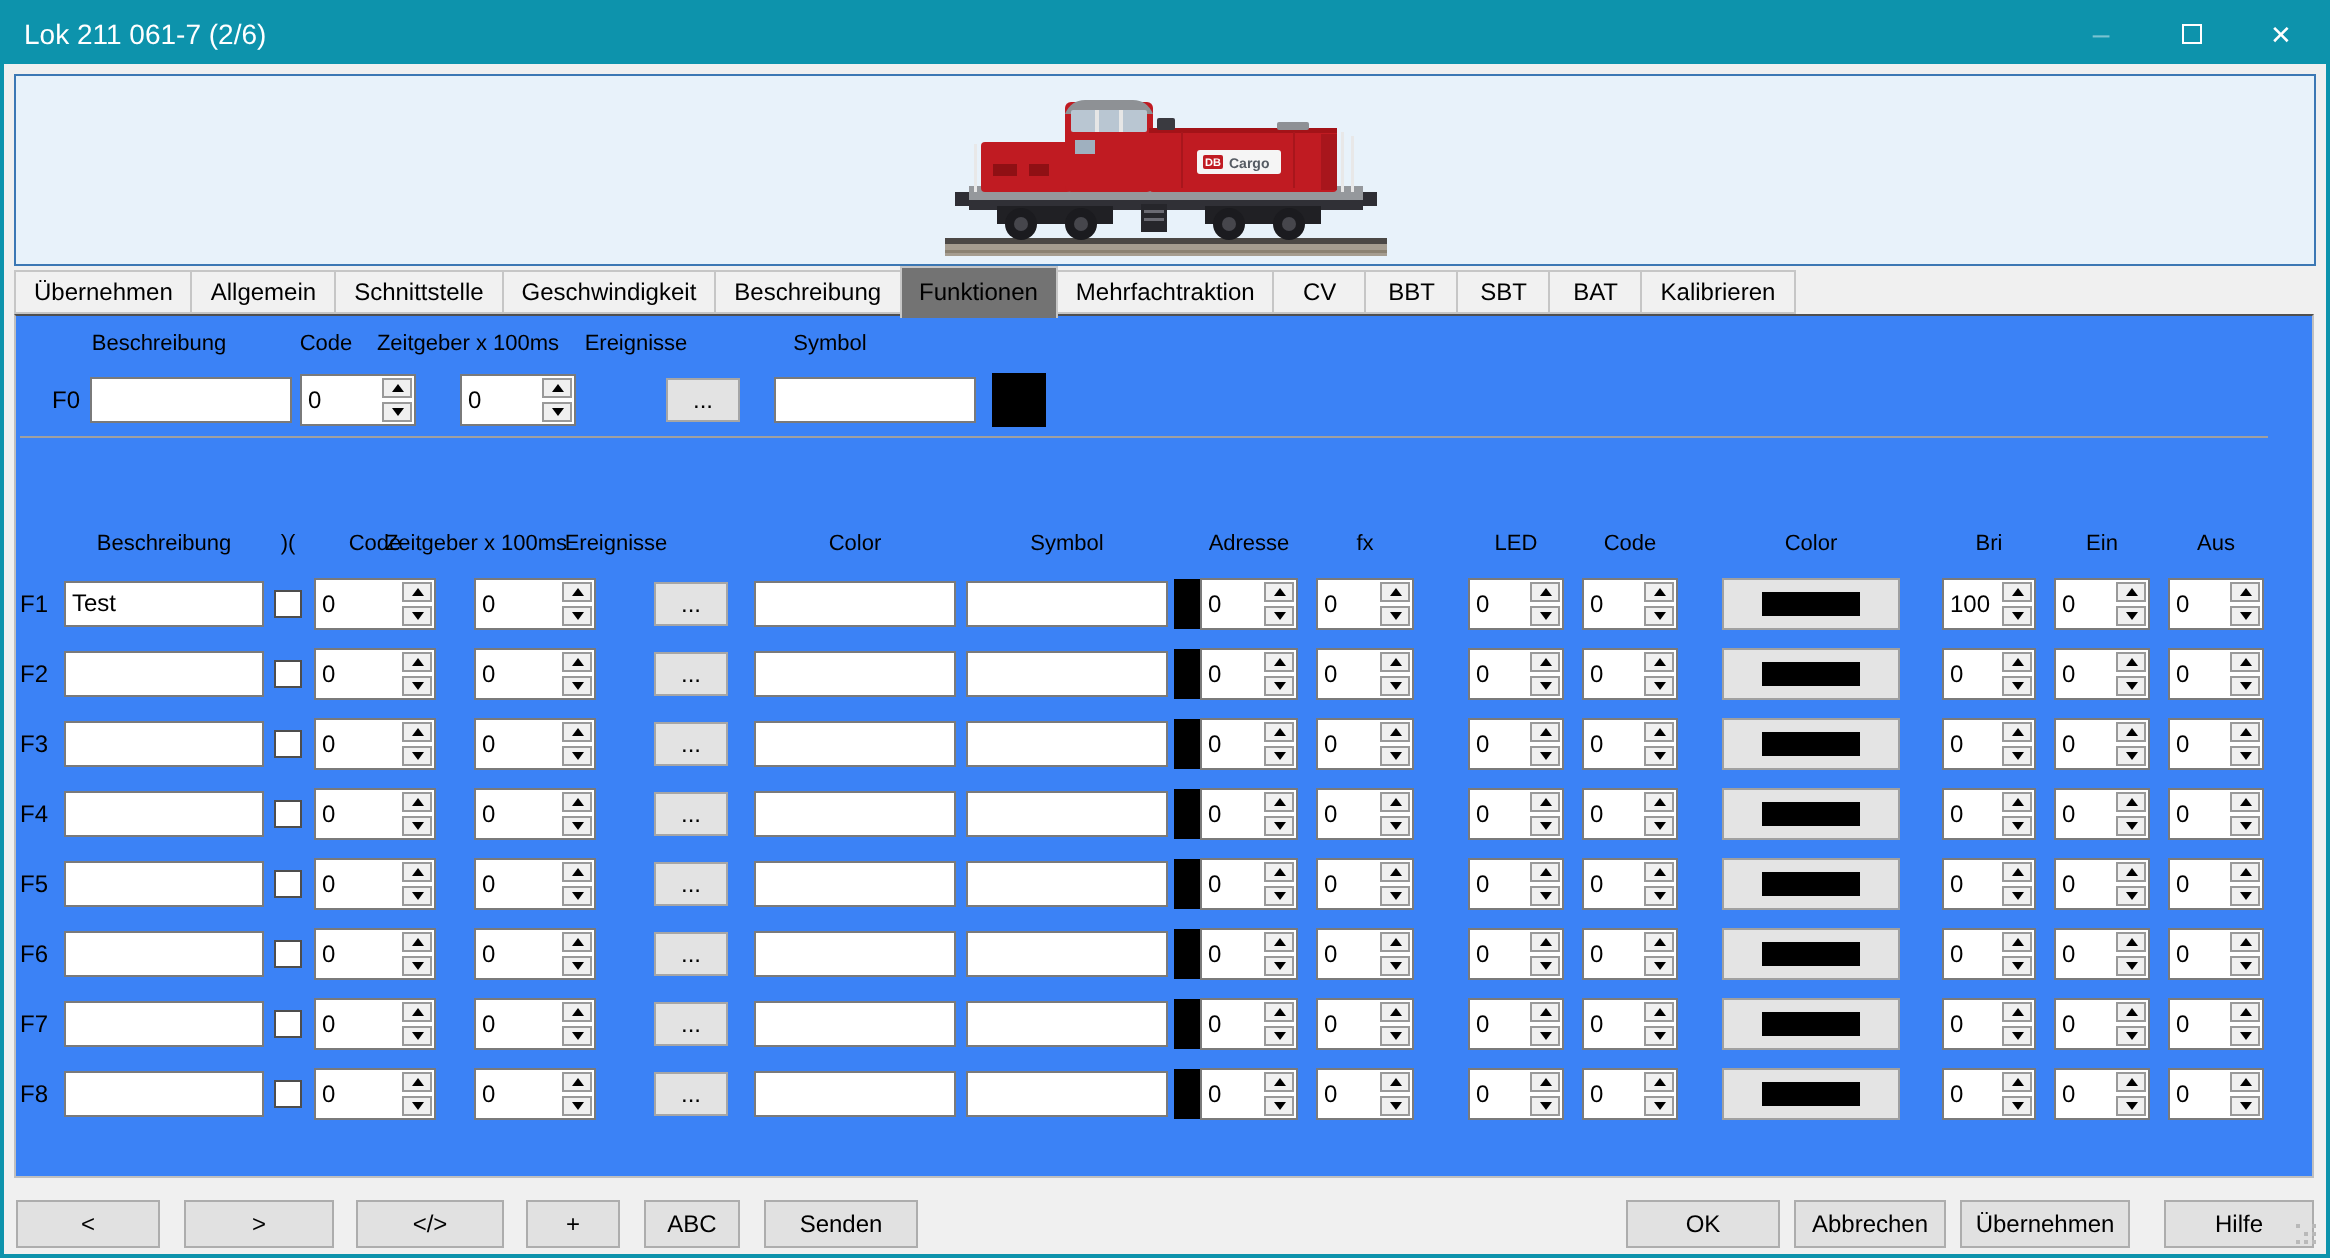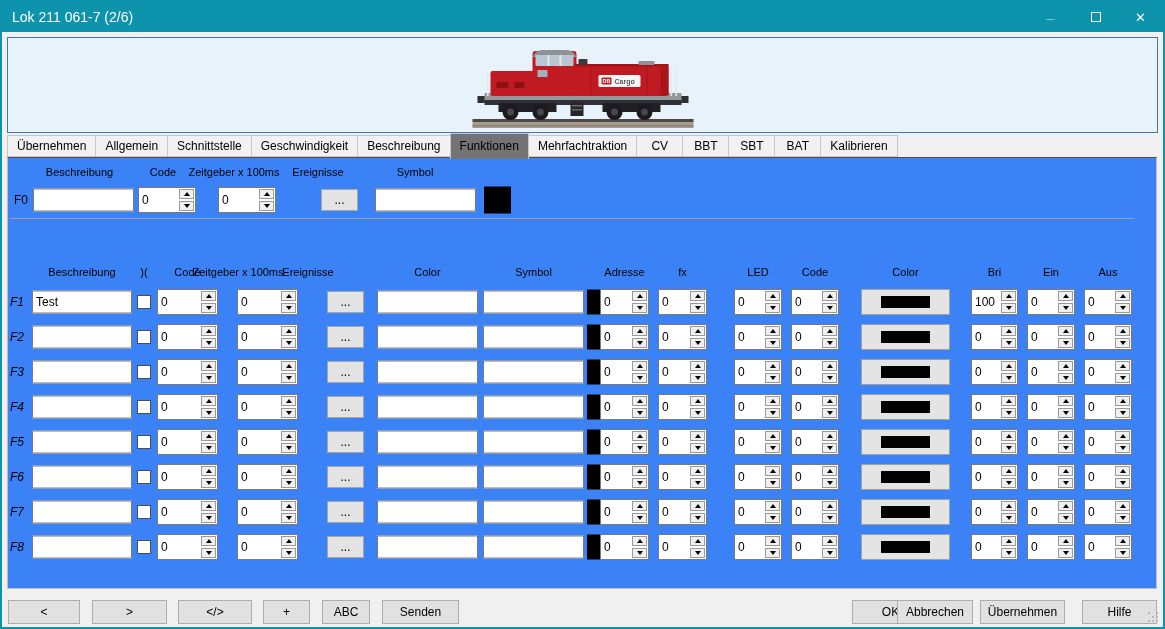--- a/index.html
+++ b/index.html
@@ -34,21 +34,21 @@
   .tab.short { width: 47px; padding: 0; }
 
   
   .tab-page { position: absolute; top: 155px; left: 5px; right: 6px; bottom: 38px;
               background: #3b82f6; border: 1px solid #bfbfbf; border-top: 1px solid #4f4f4f; }
 
   .hdr { position: absolute; top: 0; text-align: center; white-space: nowrap; font-size: 11px; }
 
   
   .f0-headers { position: absolute; top: 8px; left: 0; right: 0; height: 15px; }
-  .f0-row  { position: absolute; top: 26px; left: 4px; right: 0; height: 32px; }
+  .f0-row  { position: absolute; top: 26px; left: 16px; right: 0; height: 32px; }
   .separator { position: absolute; top: 60px; left: 2px; width: 1124px; border-top: 1px solid #a0a0a0; }
 
   .cell { position: absolute; top: 50%; transform: translateY(-50%); }
   .flabel { font-size: 12px; }
 
   .ti { height: 23px; border: 1px solid #7a7a7a; background: #fff; font: 12px "Liberation Sans", sans-serif; padding: 0 3px; }
   .chk { appearance: none; -webkit-appearance: none; width: 14px; height: 14px;
          border: 1px solid #4d4d4d; background: #fff; }
   .swatch { background: #000; }
 
@@ -75,21 +75,21 @@
   .fg-next { left: 588px; top: 1px; width: 78px; height: 26px; border: 2px solid #0078d7; background: #e1e1e1; }
   .pagenum { position: absolute; left: 561px; top: 3px; width: 24px; text-align: center;
              line-height: 22px; font-size: 14px; }
 
   
   .grid-headers { position: absolute; top: 108px; left: 0; right: 0; height: 16px; }
   .rows { position: absolute; top: 126px; left: 0; right: 0; }
   .grid-row { position: relative; height: 35px; }
 
   
-  .ca { left: 2px;    width: 20px; font-style: italic; }
+  .ca { left: 2px;    width: 20px; }
   .cb { left: 24px;   width: 100px; }
   .cc { left: 129px; }
   .cd { left: 149px;  width: 61px; }
   .ce { left: 229px;  width: 61px; }
   .cf { left: 319px;  width: 37px; height: 22px; }
   .cg { left: 369px;  width: 101px; }
   .ch { left: 475px;  width: 101px; }
   .ci { left: 579px;  width: 25px; height: 25px; }
   .cj { left: 592px;  width: 49px; }
   .ck { left: 650px;  width: 49px; }
@@ -1148,19 +1148,19 @@
 </div>
   </div>
 
   <div class="footer">
     <button class="fbtn" style="left:6px;width:72px">&lt;</button>
     <button class="fbtn" style="left:90px;width:75px">&gt;</button>
     <button class="fbtn" style="left:176px;width:74px">&lt;/&gt;</button>
     <button class="fbtn" style="left:261px;width:47px">+</button>
     <button class="fbtn" style="left:320px;width:48px">ABC</button>
     <button class="fbtn" style="left:380px;width:77px">Senden</button>
-    <button class="fbtn" style="left:850px;width:77px">OK</button>
+    <button class="fbtn" style="left:811px;width:77px">OK</button>
     <button class="fbtn" style="left:895px;width:76px">Abbrechen</button>
     <button class="fbtn" style="left:978px;width:85px">Übernehmen</button>
     <button class="fbtn" style="left:1080px;width:75px">Hilfe</button>
     <div class="grip"></div>
   </div>
 </div>
 
 </body></html>

